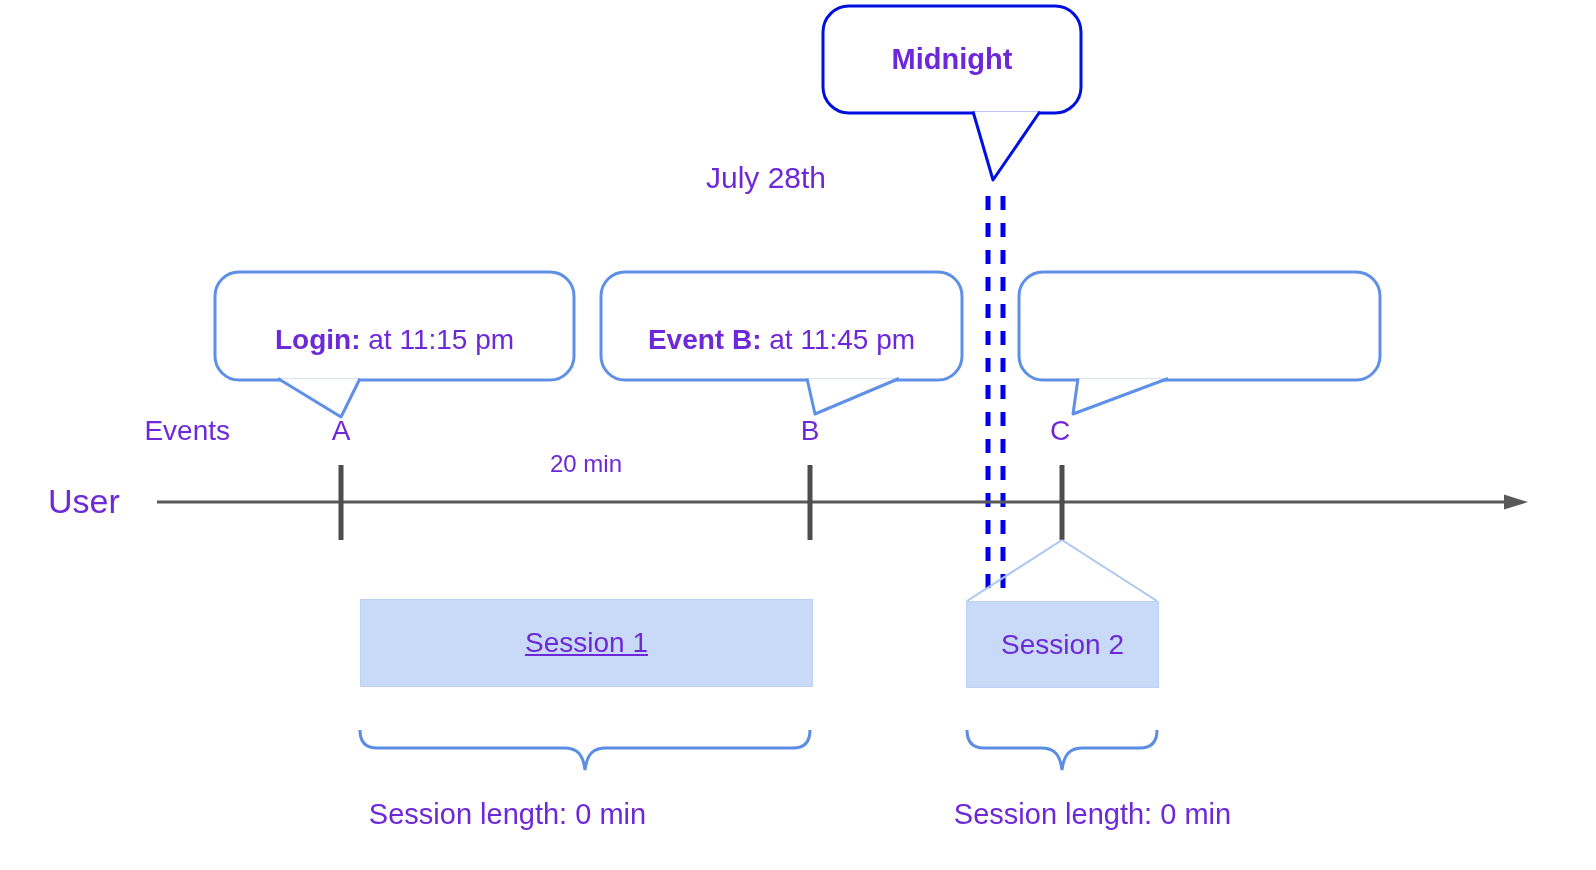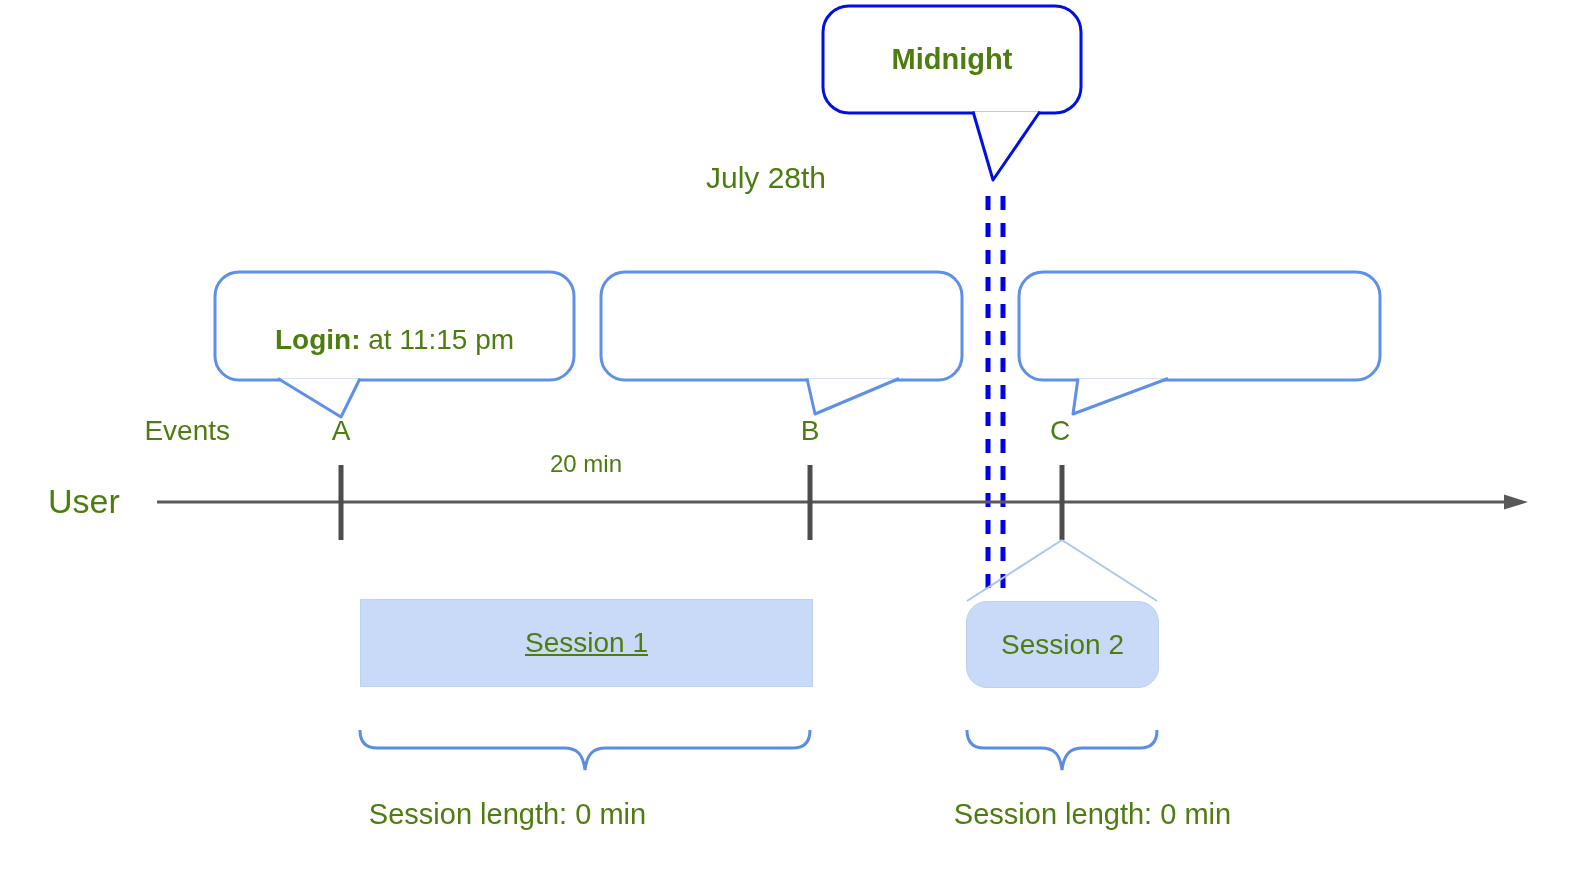--- a/index.html
+++ b/index.html
@@ -1,18 +1,18 @@
 <!DOCTYPE html>
 <html><head>
 <meta charset="utf-8">
 <style>
   html,body{margin:0;padding:0;background:#ffffff;}
   .canvas{
     position:relative;width:1596px;height:870px;background:#ffffff;overflow:hidden;
-    font-family:"Liberation Sans", sans-serif;color:#4d7c0f;
+    font-family:"Liberation Sans", sans-serif;color:#6d28d9;
   }
   .abs{position:absolute;}
   svg.layer{position:absolute;left:0;top:0;width:1596px;height:870px;}
   .label{white-space:nowrap;}
   .center{display:flex;align-items:center;justify-content:center;text-align:center;}
   .bubble-text{font-size:28px;margin-top:14px;}
   .bubble-text .bold{font-weight:700;}
   .midnight-text{font-size:29px;font-weight:700;}
   .date-label{font-size:30px;}
   .events-label{font-size:28px;}
@@ -83,35 +83,38 @@
   </svg>
 
   <div class="abs center midnight-text" style="left:823px;top:6px;width:258px;height:107px;">Midnight</div>
 
   <div class="abs label date-label" style="left:666px;top:161px;width:200px;text-align:center;">July 28th</div>
 
   <div class="abs center bubble-text" style="left:215px;top:272px;width:359px;height:108px;">
     <span class="bold">Login:</span>&nbsp;<span>at 11:15 pm</span>
   </div>
 
+  <div class="abs center bubble-text" style="left:601px;top:272px;width:361px;height:108px;">
+    <span class="bold">Event B:</span>&nbsp;<span>at 11:45 pm</span>
+  </div>
 
 
   <div class="abs label events-label" style="left:130px;top:415px;width:100px;text-align:right;">Events</div>
 
   <div class="abs label marker-label" style="left:316px;top:415px;width:50px;text-align:center;">A</div>
   <div class="abs label marker-label" style="left:785px;top:415px;width:50px;text-align:center;">B</div>
   <div class="abs label marker-label" style="left:1035px;top:415px;width:50px;text-align:center;">C</div>
 
   <div class="abs label interval-label" style="left:486px;top:450px;width:200px;text-align:center;">20 min</div>
 
   <div class="abs label user-label" style="left:48px;top:482px;">User</div>
 
   <div class="abs center session-box" style="left:360px;top:599px;width:451px;height:86px;text-decoration:underline;">
     <span>Session 1</span>
   </div>
-  <div class="abs center session-box" style="left:966px;top:601px;width:191px;height:85px;border-radius:21px;">
+  <div class="abs center session-box" style="left:966px;top:601px;width:191px;height:85px;">
     <span>Session 2</span>
   </div>
 
   <div class="abs label session-length" style="left:355px;top:798px;width:305px;text-align:center;">Session length: 0 min</div>
   <div class="abs label session-length" style="left:940px;top:798px;width:305px;text-align:center;">Session length: 0 min</div>
 
 </div>
 
 </body></html>

